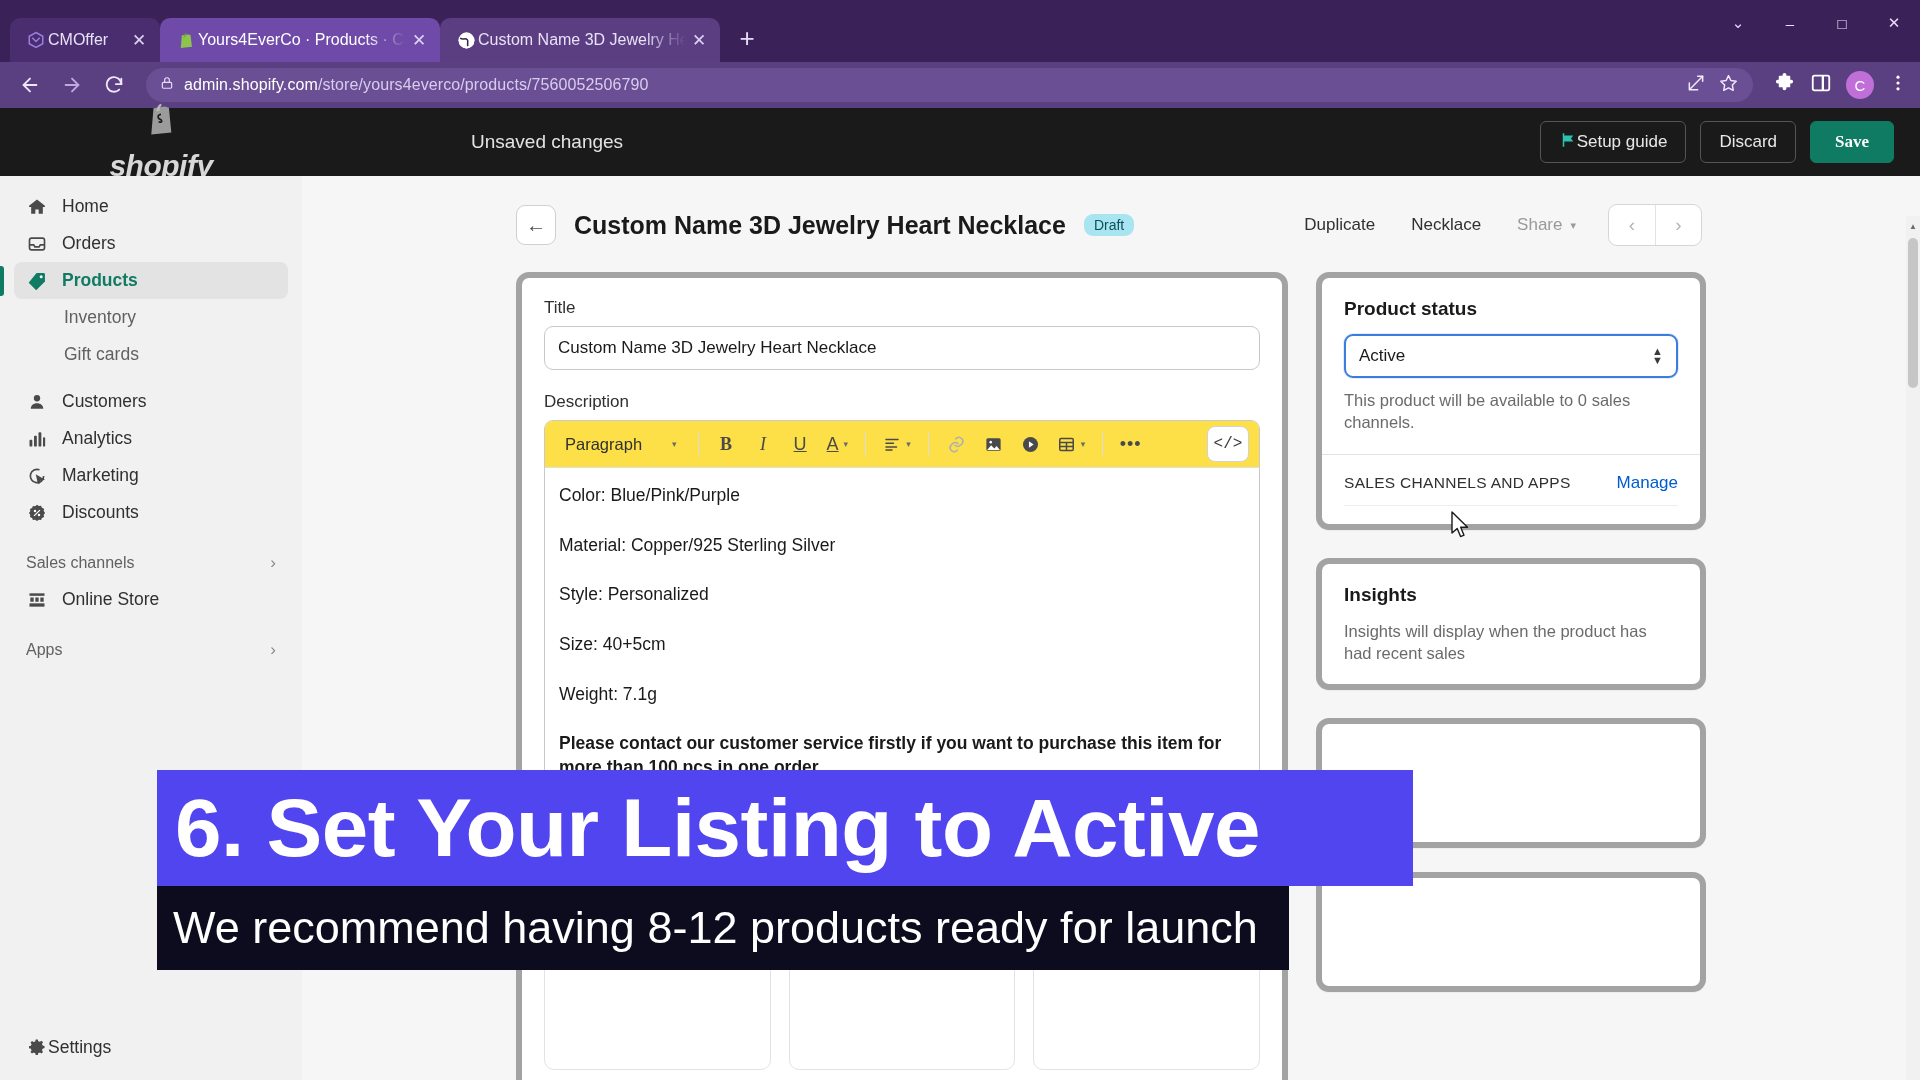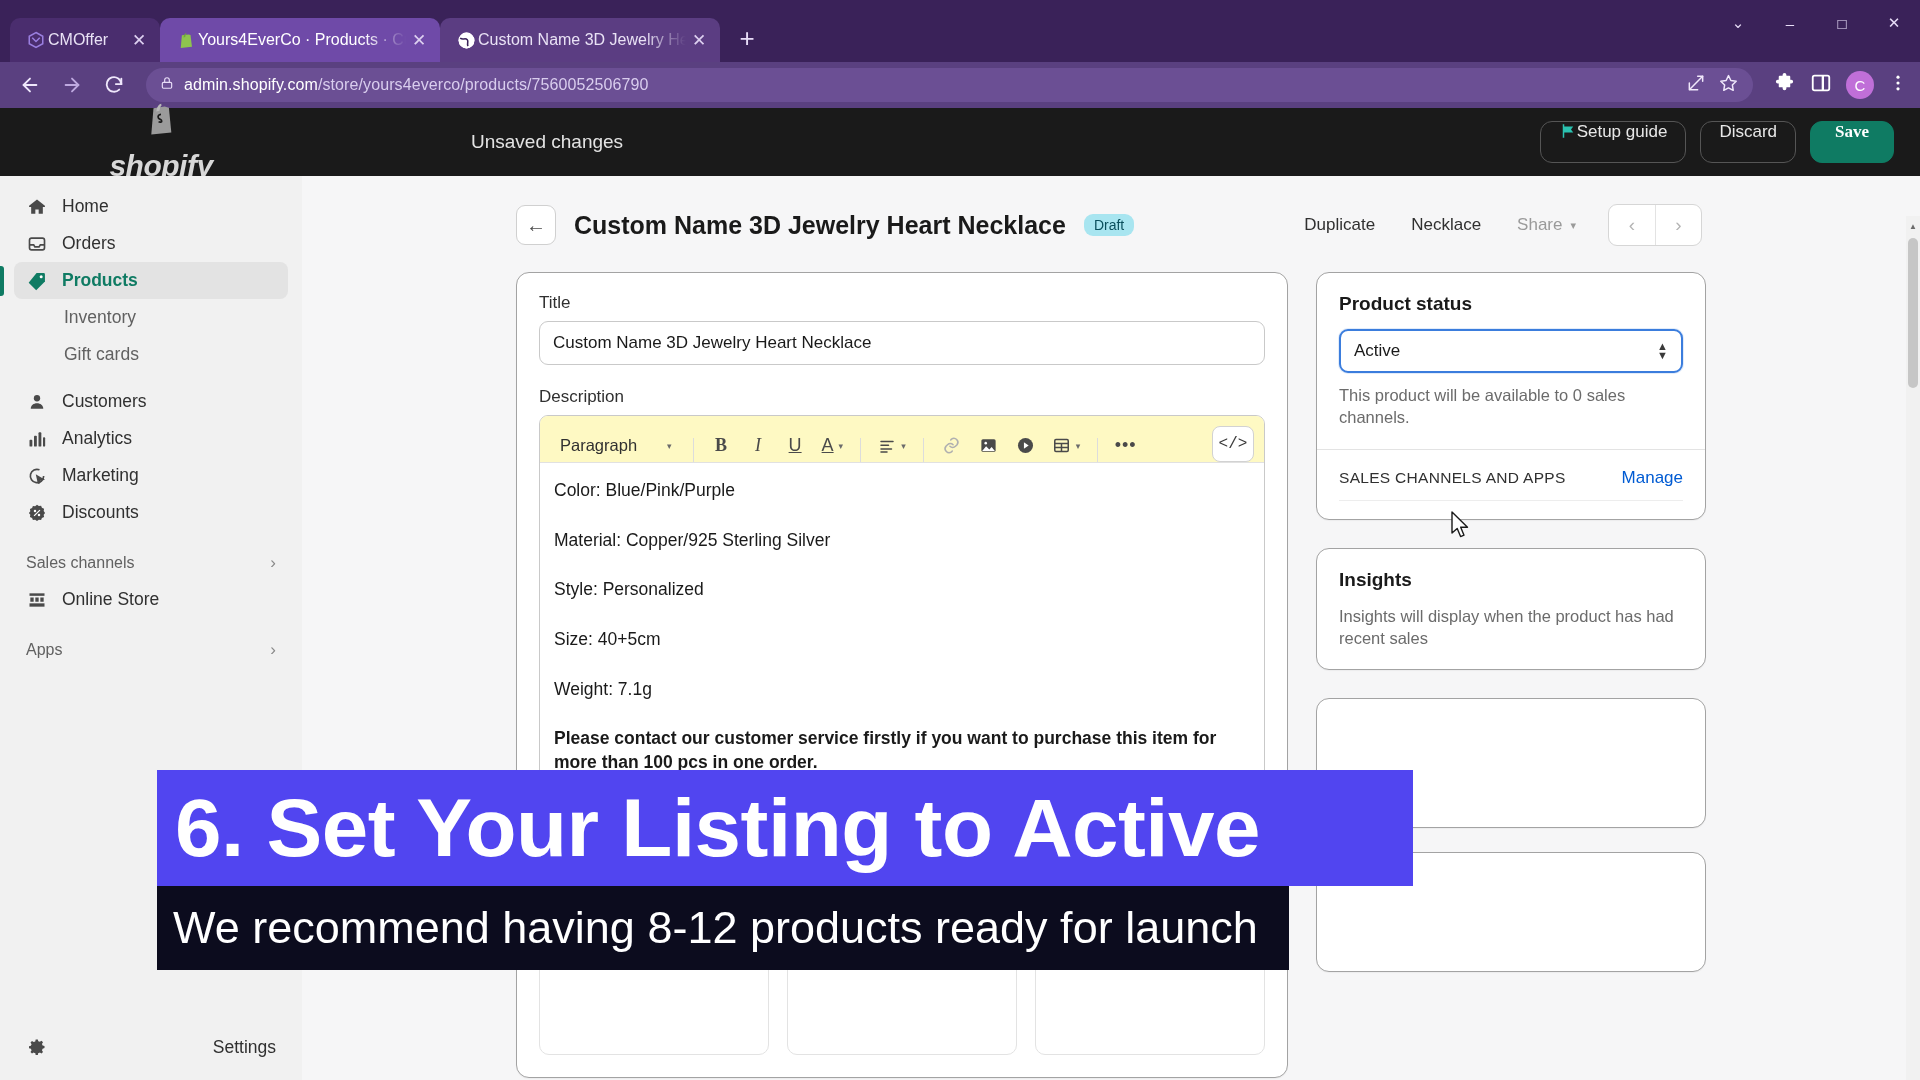--- a/index.html
+++ b/index.html
@@ -83,22 +83,22 @@
   .admin { position: relative; height: calc(1080px - 108px); background: #f6f6f7; }
   .topbar {
     height: 68px; background: #1a1a1a; display: flex; align-items: center;
     padding: 0 26px; gap: 0; position: relative;
   }
   .logo { display: flex; align-items: center; gap: 10px; width: 270px; flex-direction: column; }
   .logo-word { color: #d8d8d8; font-size: 30px; font-style: italic; font-weight: 700; letter-spacing: -.5px; }
   .unsaved { color: #e3e3e3; font-size: 19px; margin-left: 175px; font-weight: 400; }
   .topbar-right { margin-left: auto; display: flex; align-items: center; gap: 14px; }
   .tb-btn {
-    height: 42px; border: 1px solid #555; border-radius: 12px; background: #1a1a1a;
-    color: #e8e8e8; font-size: 17px; padding: 0 18px; display: flex; align-items: flex-start; gap: 0;
+    height: 42px; border: 1px solid #555; border-radius: 6px; background: #1a1a1a;
+    color: #e8e8e8; font-size: 17px; padding: 0 18px; display: flex; align-items: center; gap: 0;
   }
   .tb-btn.save { background: #0f7b63; border-color: #0f7b63; color: #fff; font-weight: 600; padding: 0 24px; font-family: Liberation Serif, serif; }
 
   .body-wrap { display: flex; height: calc(100% - 68px); }
   .sidebar { width: 302px; flex: 0 0 302px; background: #f1f1f1; padding: 12px 14px 0 14px; position: relative; }
   .nav-item {
     display: flex; align-items: center; gap: 14px; height: 37px;
     padding: 0 12px; border-radius: 8px; color: #303030; font-size: 17.5px;
   }
   .nav-item.active { background: #e3e3e3; color: #0f7b63; font-weight: 600; }
@@ -108,21 +108,21 @@
   .nav-group {
     display: flex; align-items: center; height: 36px; padding: 0 12px;
     color: #616161; font-size: 16px; margin-top: 14px;
   }
   .nav-group .chev { margin-left: auto; color: #8a8a8a; font-size: 17px; }
   .active-bar {
     position: absolute; left: 0; width: 4px; height: 30px; background: #0f7b63; border-radius: 0 3px 3px 0;
   }
   .settings-row {
     position: absolute; bottom: 22px; left: 14px; right: 14px;
-    display: flex; align-items: center; gap: 14px; padding: 0 12px; color: #303030; font-size: 17.5px; justify-content: space-between;
+    display: flex; align-items: center; padding: 0 12px; color: #303030; font-size: 17.5px;
   }
 
   .content { flex: 1; overflow: hidden; position: relative; padding: 28px 0 0 0; }
   .page-inner { width: 1190px; margin: 0 auto; }
   .page-head { display: flex; align-items: center; gap: 18px; margin-bottom: 26px; padding-right: 4px; }
   .back-btn {
     width: 40px; height: 40px; border: 1px solid #d0d0d0; border-radius: 9px; background: #fff;
     display: flex; align-items: center; justify-content: center; color: #4a4a4a; font-size: 20px;
   }
   .page-title { font-size: 25px; font-weight: 600; color: #1a1a1a; }
@@ -134,34 +134,34 @@
   .link-btn { font-size: 17px; color: #303030; padding: 8px 14px; border-radius: 8px; }
   .link-btn.dim { color: #9a9a9a; display: flex; align-items: center; gap: 8px; }
   .pager { display: flex; border: 1px solid #d6d6d6; border-radius: 9px; overflow: hidden; background: #fff; margin-left: 10px; }
   .pager div { width: 46px; height: 40px; display: flex; align-items: center; justify-content: center; color: #b4b4b4; font-size: 19px; }
   .pager div + div { border-left: 1px solid #e3e3e3; }
 
   .cols { display: flex; gap: 28px; align-items: flex-start; }
   .col-main { flex: 1; }
   .col-side { width: 390px; flex: 0 0 390px; }
   .card {
-    background: #fff; border: 1px solid #a3a3a3; border-radius: 13px;
+    background: #fff; border: 6px solid #a3a3a3; border-radius: 13px;
     box-shadow: 0 1px 1px rgba(0,0,0,.04);
   }
   .card-pad { padding: 20px 22px; }
   .field-label { font-size: 17px; color: #303030; margin-bottom: 8px; }
   .text-input {
     width: 100%; height: 44px; border: 1px solid #c9c9c9; border-radius: 9px;
     padding: 0 13px; font-size: 17px; color: #1a1a1a; font-family: inherit; background: #fff;
     display: flex; align-items: center;
   }
   .editor { border: 1px solid #c9c9c9; border-radius: 9px; overflow: hidden; }
   .ed-toolbar {
-    height: 47px; background: #fef9c3; border-bottom: 1px solid #e1e1e1;
-    display: flex; align-items: flex-end; gap: 4px; padding: 0 10px;
+    height: 47px; background: #fde047; border-bottom: 1px solid #e1e1e1;
+    display: flex; align-items: center; gap: 4px; padding: 0 10px;
   }
   .ed-select {
     display: flex; align-items: center; gap: 30px; padding: 0 10px; height: 33px;
     font-size: 16.5px; color: #303030; border-radius: 7px;
   }
   .ed-btn {
     width: 33px; height: 33px; border-radius: 7px; display: flex; align-items: center;
     justify-content: center; color: #4a4a4a; font-size: 18px;
   }
   .ed-btn.wide { width: auto; padding: 0 6px; gap: 5px; }

